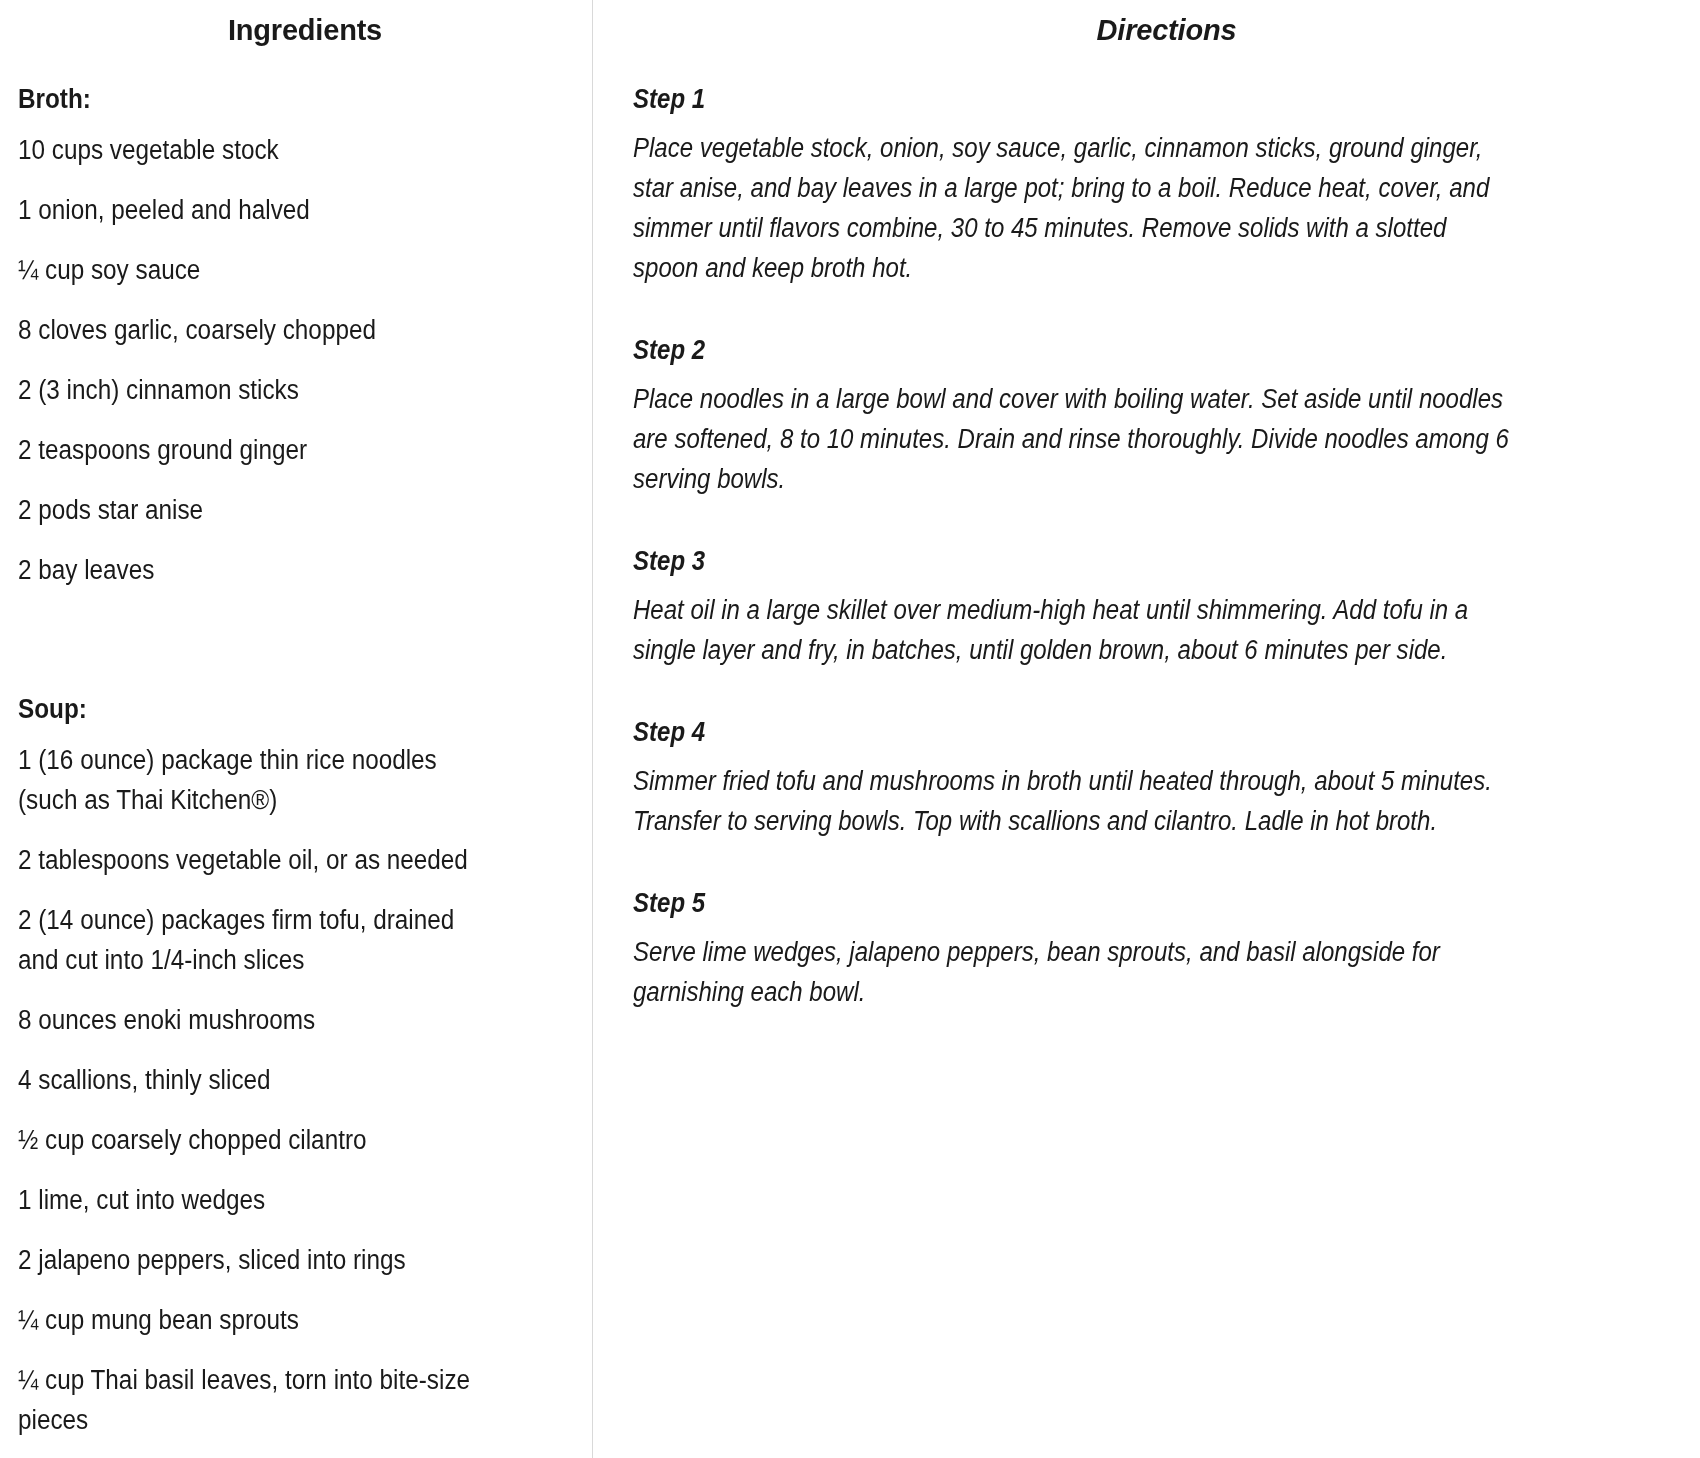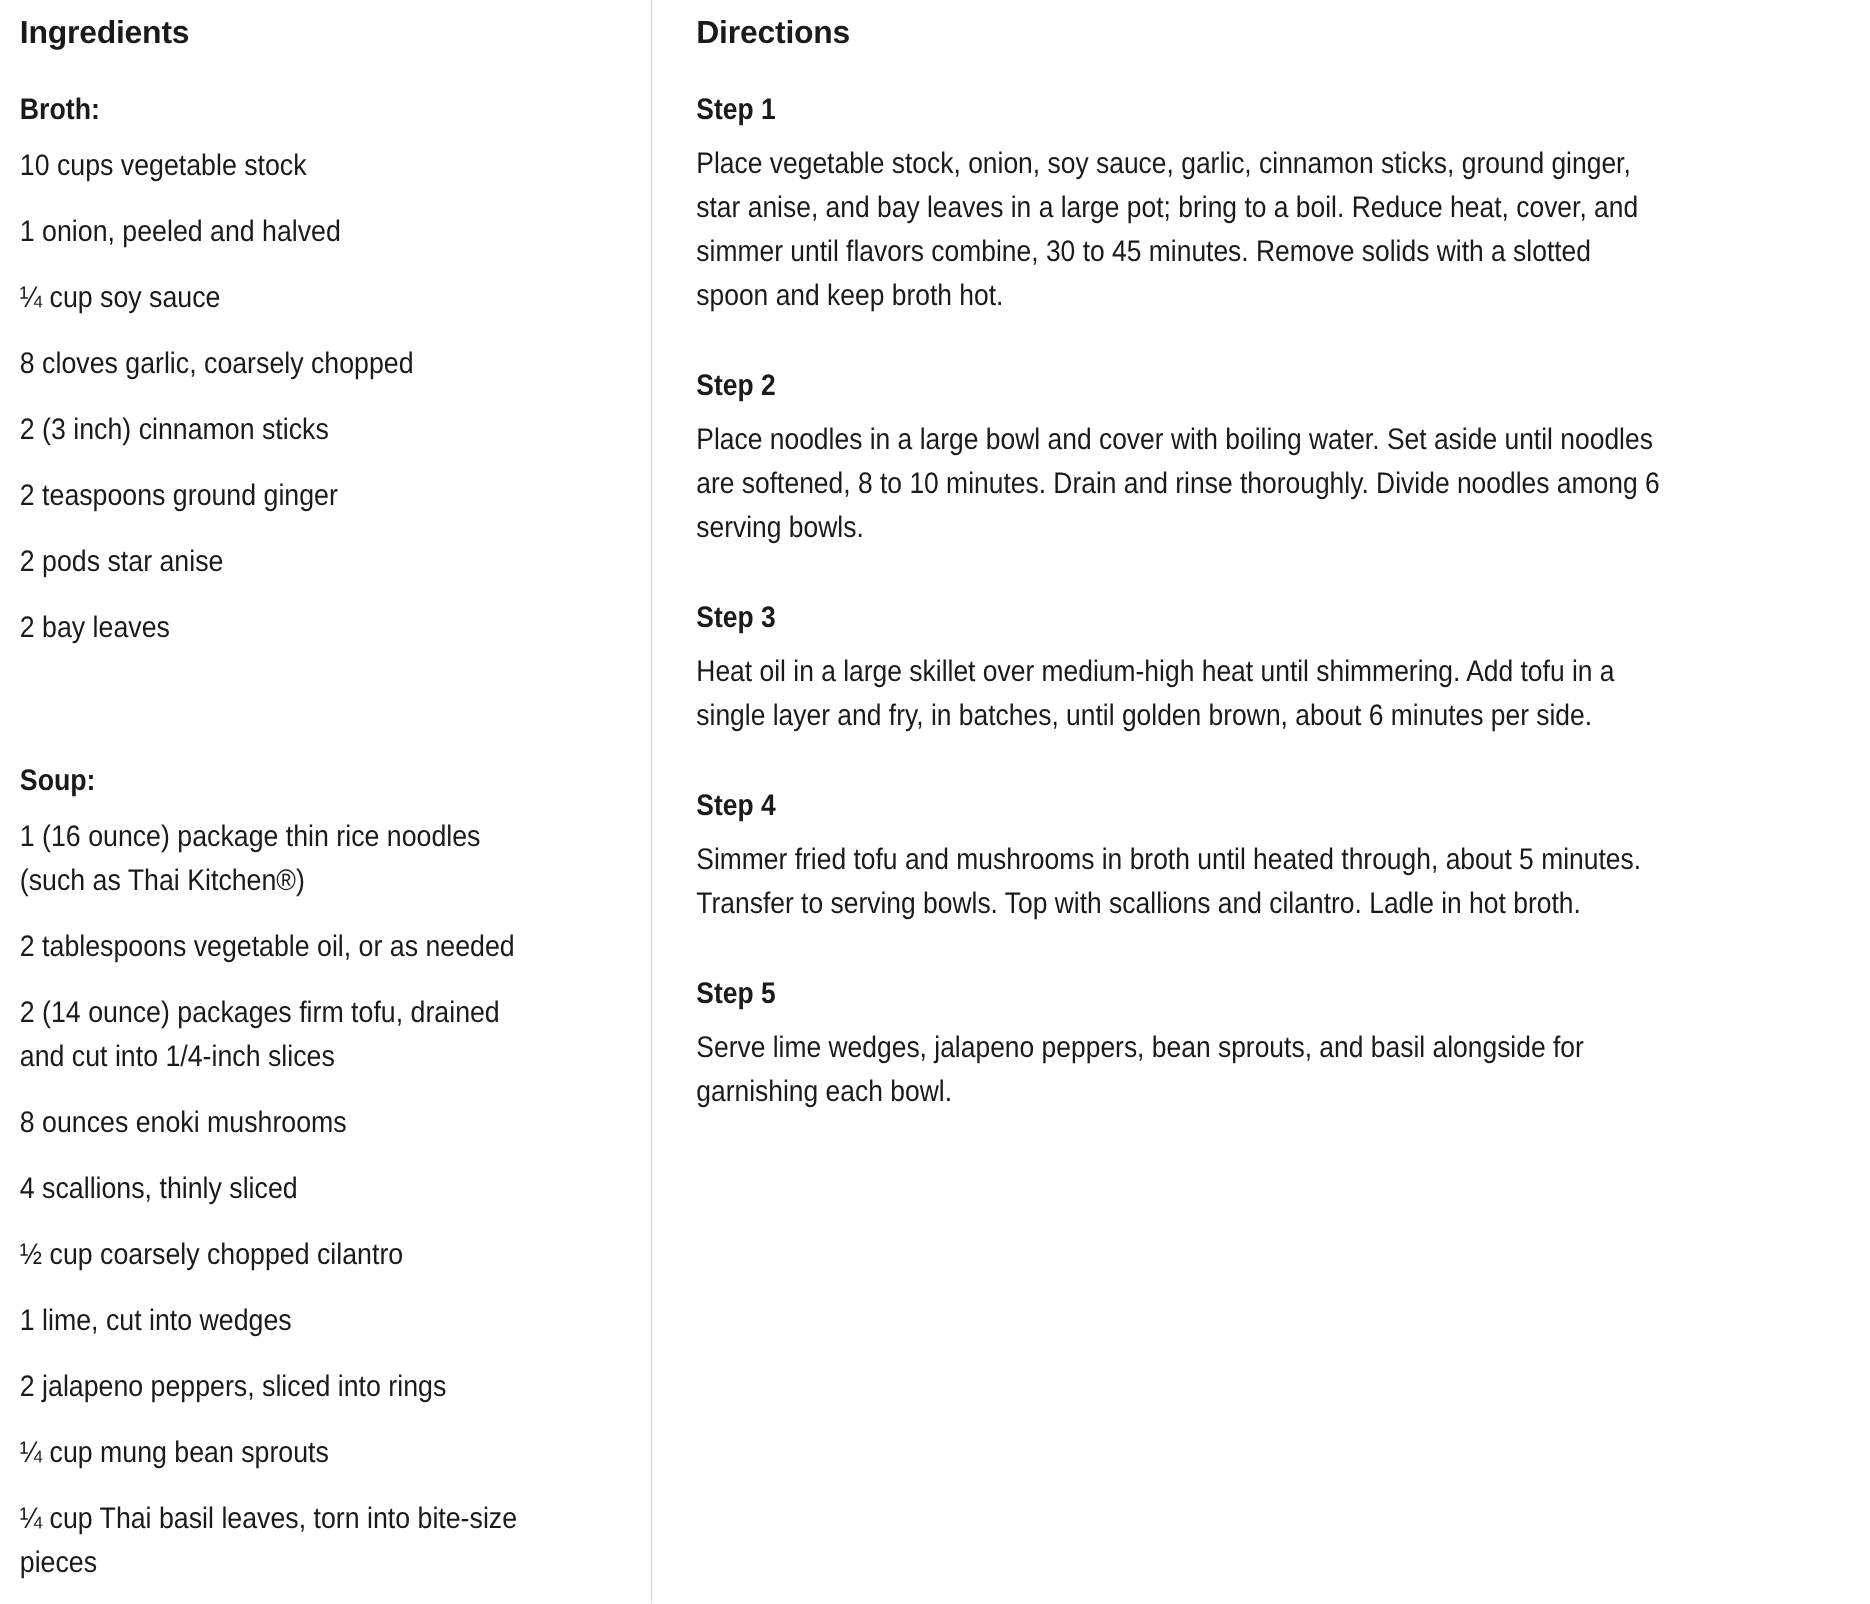--- a/index.html
+++ b/index.html
@@ -18,27 +18,29 @@
     width: 593px;
     box-sizing: border-box;
     padding: 12px 0 0 18px;
     border-right: 1px solid var(--divider, #d9d9d9);
   }
   .col-right {
     flex: 1 1 auto;
     box-sizing: border-box;
     padding: 12px 0 0 40px;
     overflow: hidden;
+    font-style: italic;
   }
   .col-title {
     margin: 0 0 31px 0;
     font-size: 29px;
     line-height: 36px;
     font-weight: 700;
     letter-spacing: -0.2px;
+    text-align: center;
   }
   
   .scale-left  { width: 640px;  transform: scaleX(0.90); transform-origin: 0 0; }
   .scale-right { width: 1200px; transform: scaleX(0.89); transform-origin: 0 0; }
 
   .sub-heading {
     margin: 0 0 11px 0;
     font-size: 27px;
     line-height: 40px;
     font-weight: 700;

